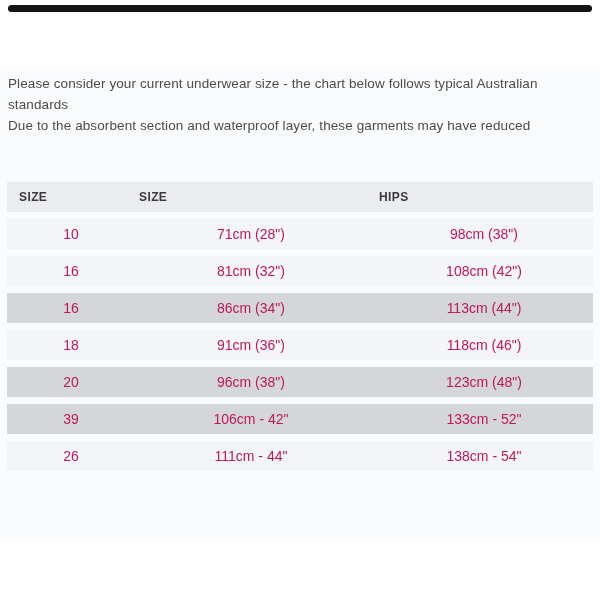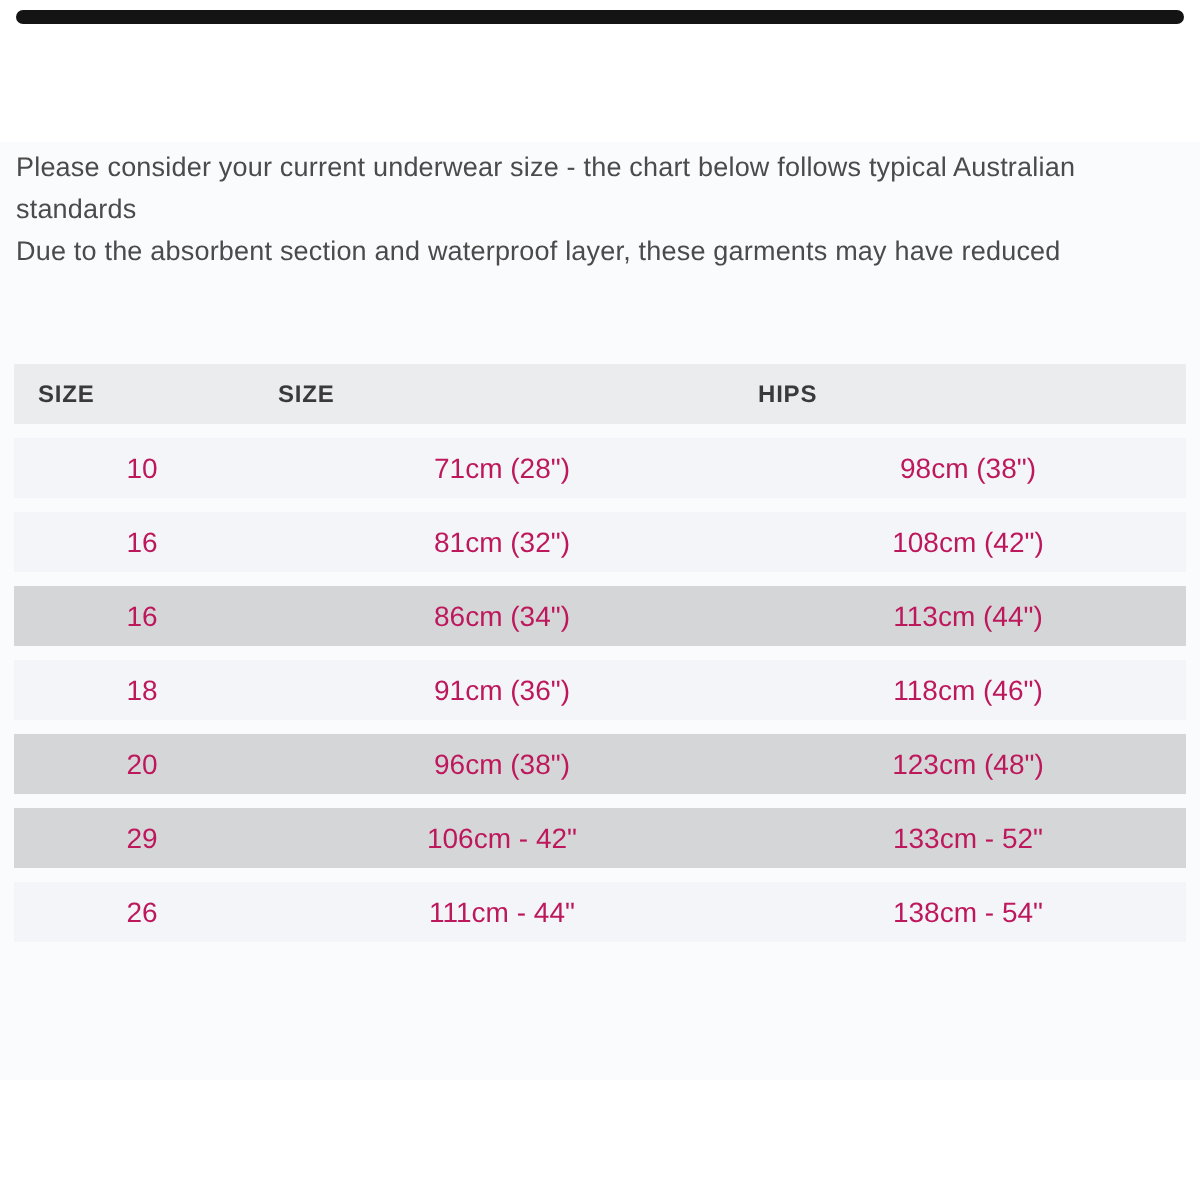--- a/index.html
+++ b/index.html
@@ -126,21 +126,21 @@
         <td>18</td>
         <td>91cm (36")</td>
         <td>118cm (46")</td>
       </tr>
       <tr class="data r-dark">
         <td>20</td>
         <td>96cm (38")</td>
         <td>123cm (48")</td>
       </tr>
       <tr class="data r-dark">
-        <td>29</td>
+        <td>39</td>
         <td>106cm - 42"</td>
         <td>133cm - 52"</td>
       </tr>
       <tr class="data r-light">
         <td>26</td>
         <td>111cm - 44"</td>
         <td>138cm - 54"</td>
       </tr>
     </tbody>
   </table>

